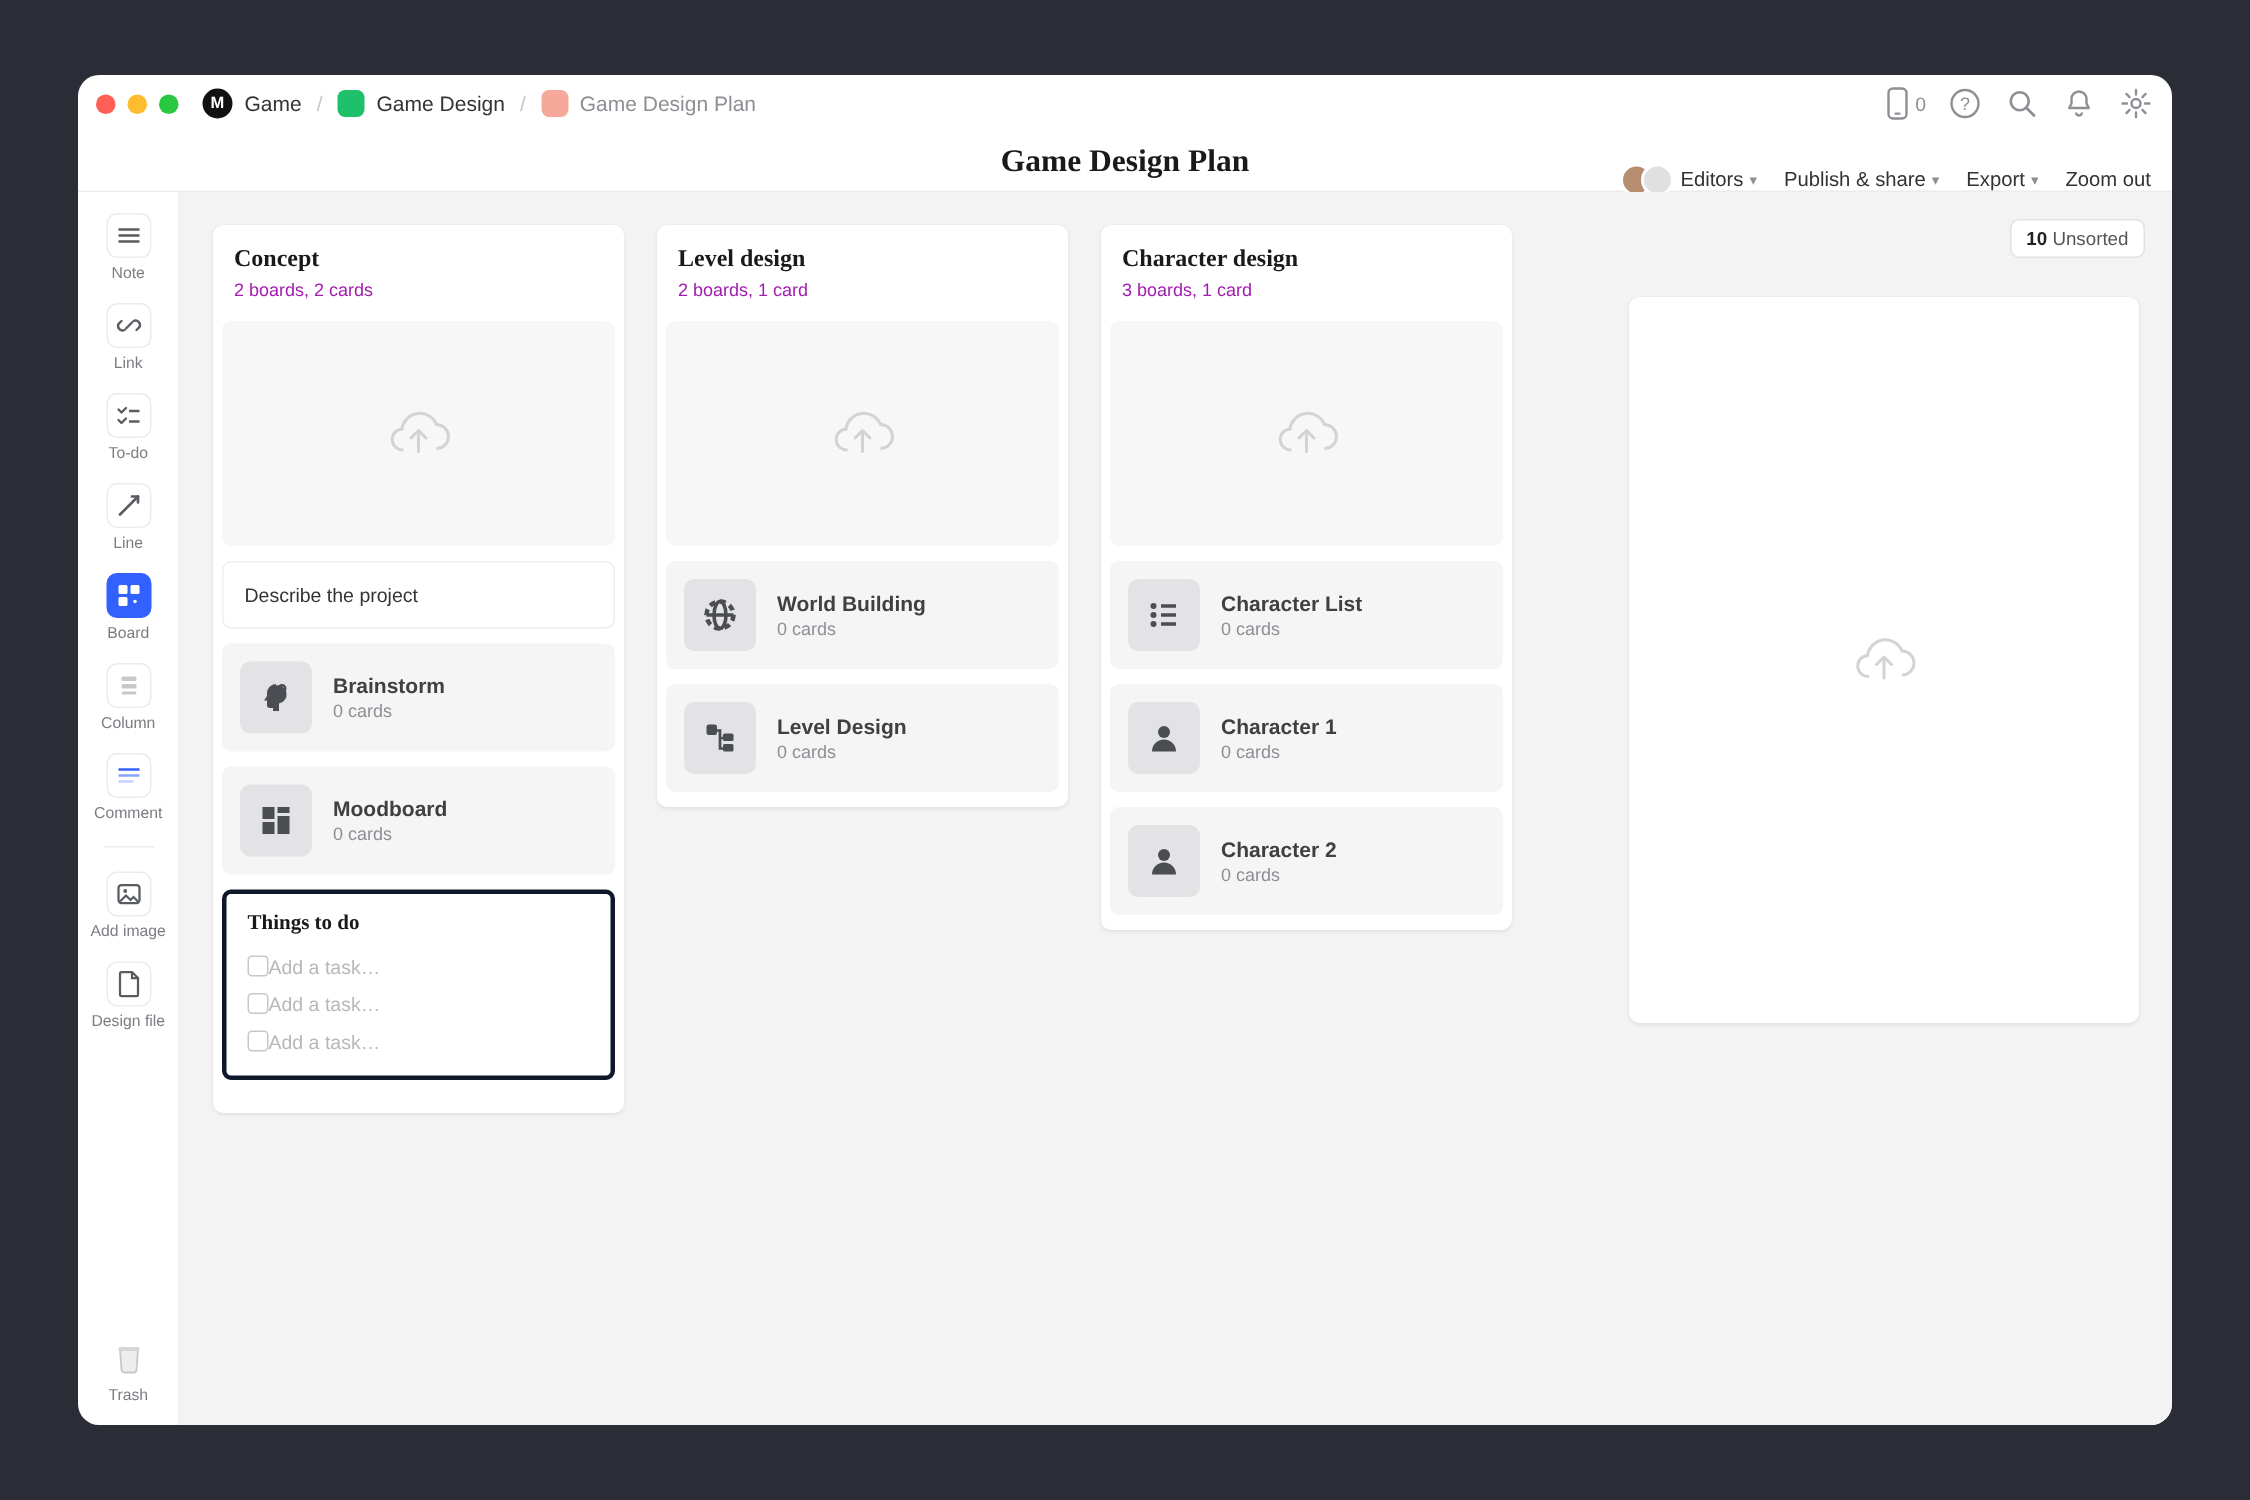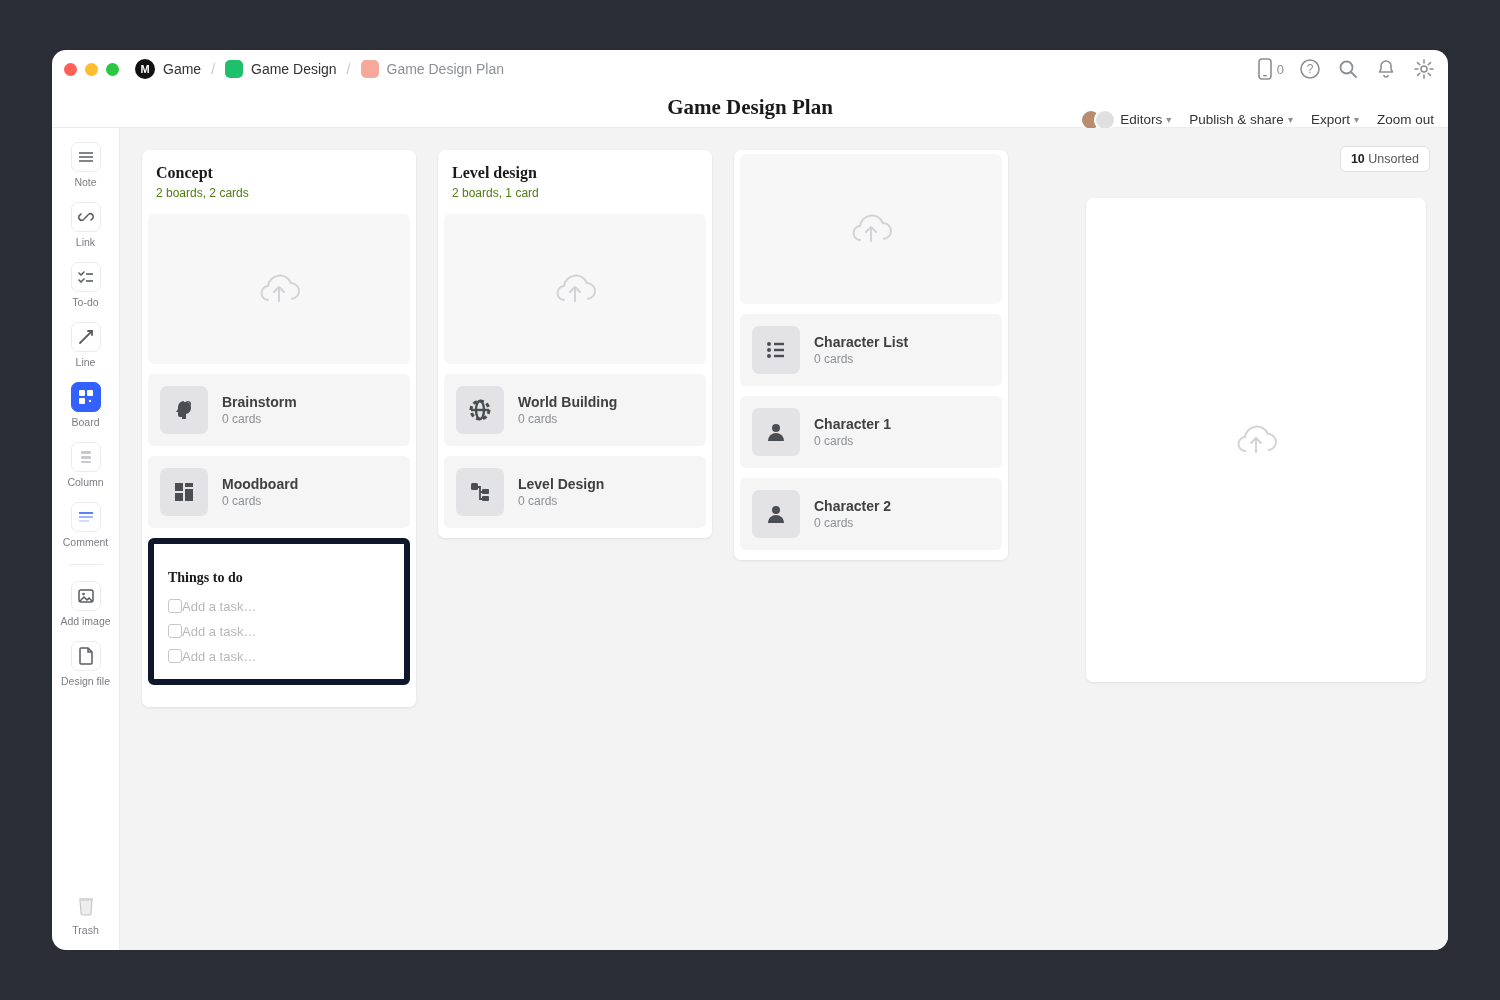--- a/index.html
+++ b/index.html
@@ -36,28 +36,28 @@
 .tool.active .tool-icon { background: #3361ff; color: #fff; border-color: #3361ff; }
 .tool-label { font-size: 10.5px; color: #7a7d82; }
 .tool-div { width: 34px; height: 1px; background: #ececee; margin: 6px 0; }
 .sidebar-spacer { flex: 1; }
 .canvas { flex: 1; background: #f3f3f3; padding: 22px; display: flex; gap: 22px; position: relative; align-items: flex-start; }
 .unsorted-pill { position: absolute; top: 18px; right: 18px; background: #fff; border: 1px solid #e0e1e3; border-radius: 6px; padding: 5px 10px; font-size: 12.5px; color: #555; cursor: pointer; }
 .unsorted-pill b { color: #222; }
 .column { width: 274px; background: #fff; border-radius: 7px; box-shadow: 0 1px 3px rgba(0,0,0,.08); display: flex; flex-direction: column; overflow: hidden; }
 .col-head { padding: 14px 14px 10px; text-align: left; }
 .col-title { font-family: Georgia, "Times New Roman", serif; font-size: 16px; font-weight: 700; color: #1a1a1a; margin-bottom: 4px; }
-.col-meta { font-size: 12px; color: #4d7c0f; }
+.col-meta { font-size: 12px; color: #a21caf; }
 .upload-zone { margin: 4px 6px 6px; height: 150px; background: #f7f7f8; border-radius: 6px; display: flex; align-items: center; justify-content: center; color: #c6c7c9; }
 .note-card { margin: 4px 6px 6px; background: #fff; border: 1px solid #eeeeef; border-radius: 6px; padding: 14px 14px; font-size: 13px; color: #333; }
 .board-card { margin: 4px 6px 6px; background: #f5f5f6; border-radius: 6px; padding: 12px; display: flex; align-items: center; gap: 14px; cursor: pointer; }
 .board-icon { width: 48px; height: 48px; background: #e3e3e5; border-radius: 7px; display: flex; align-items: center; justify-content: center; color: #4a4d52; }
 .board-name { font-size: 14px; font-weight: 600; color: #404040; }
 .board-meta { font-size: 12px; color: #8c8f94; margin-top: 2px; }
-.todo-card { margin: 4px 6px 22px; background: #fff; border: 6px solid #0f172a; border-radius: 6px; padding: 26px 14px 10px; }
+.todo-card { margin: 4px 6px 22px; background: #fff; border: 3px solid #0f172a; border-radius: 6px; padding: 12px 14px 10px; }
 .todo-title { font-family: Georgia, serif; font-size: 14px; font-weight: 700; margin-bottom: 8px; color: #1a1a1a; }
 .todo-item { display: flex; align-items: flex-start; padding: 5px 0; }
 .todo-check { width: 14px; height: 14px; border: 1.5px solid #c6c7c9; border-radius: 3px; }
 .todo-placeholder { font-size: 13px; color: #b6b8bb; }
 .empty-column { width: 340px; height: 484px; background: #fff; border-radius: 7px; box-shadow: 0 1px 3px rgba(0,0,0,.08); display: flex; align-items: center; justify-content: center; color: #c6c7c9; margin-left: auto; margin-top: 48px; }
 svg { display: block; }
 </style>
 </head>
 <body>
 
@@ -258,20 +258,23 @@
         <div class="col-head">
           <div class="col-title">Concept</div>
           <div class="col-meta">2 boards, 2 cards</div>
         </div>
         <div class="upload-zone">
           <svg width="48" height="44" viewBox="0 0 48 44">
               <path d="M36 32a8 8 0 000-16 12 12 0 00-23 3 7 7 0 001 14" fill="none" stroke="#d2d3d6" stroke-width="2"></path>
               <path d="M24 34V20m0 0l-5 5m5-5l5 5" fill="none" stroke="#d2d3d6" stroke-width="2" stroke-linecap="round" stroke-linejoin="round"></path>
             </svg>
         </div>
+        <div class="note-card">
+          <span>Describe the project</span>
+        </div>
         <div class="board-card">
           <div class="board-icon">
               <svg width="26" height="26" viewBox="0 0 26 26">
                 <path d="M13 4a6 6 0 00-6 6v2l-2 3h2v3a2 2 0 002 2h2v2h4v-5a6 6 0 00-2-12z" fill="#4a4d52"></path>
                 <circle cx="17" cy="7" r="2.2" fill="none" stroke="#4a4d52" stroke-width="1.6"></circle>
               </svg>
             </div>
           <div>
             <div class="board-name">Brainstorm</div>
             <div class="board-meta">0 cards</div>
@@ -342,20 +345,24 @@
               </svg>
             </div>
           <div>
             <div class="board-name">Level Design</div>
             <div class="board-meta">0 cards</div>
           </div>
         </div>
       </div>
 
       <div class="column">
+        <div class="col-head">
+          <div class="col-title">Character design</div>
+          <div class="col-meta">3 boards, 1 card</div>
+        </div>
         <div class="upload-zone">
           <svg width="48" height="44" viewBox="0 0 48 44">
               <path d="M36 32a8 8 0 000-16 12 12 0 00-23 3 7 7 0 001 14" fill="none" stroke="#d2d3d6" stroke-width="2"></path>
               <path d="M24 34V20m0 0l-5 5m5-5l5 5" fill="none" stroke="#d2d3d6" stroke-width="2" stroke-linecap="round" stroke-linejoin="round"></path>
             </svg>
         </div>
         <div class="board-card">
           <div class="board-icon">
               <svg width="26" height="26" viewBox="0 0 26 26">
                 <circle cx="6" cy="7" r="2" fill="#4a4d52"></circle>

